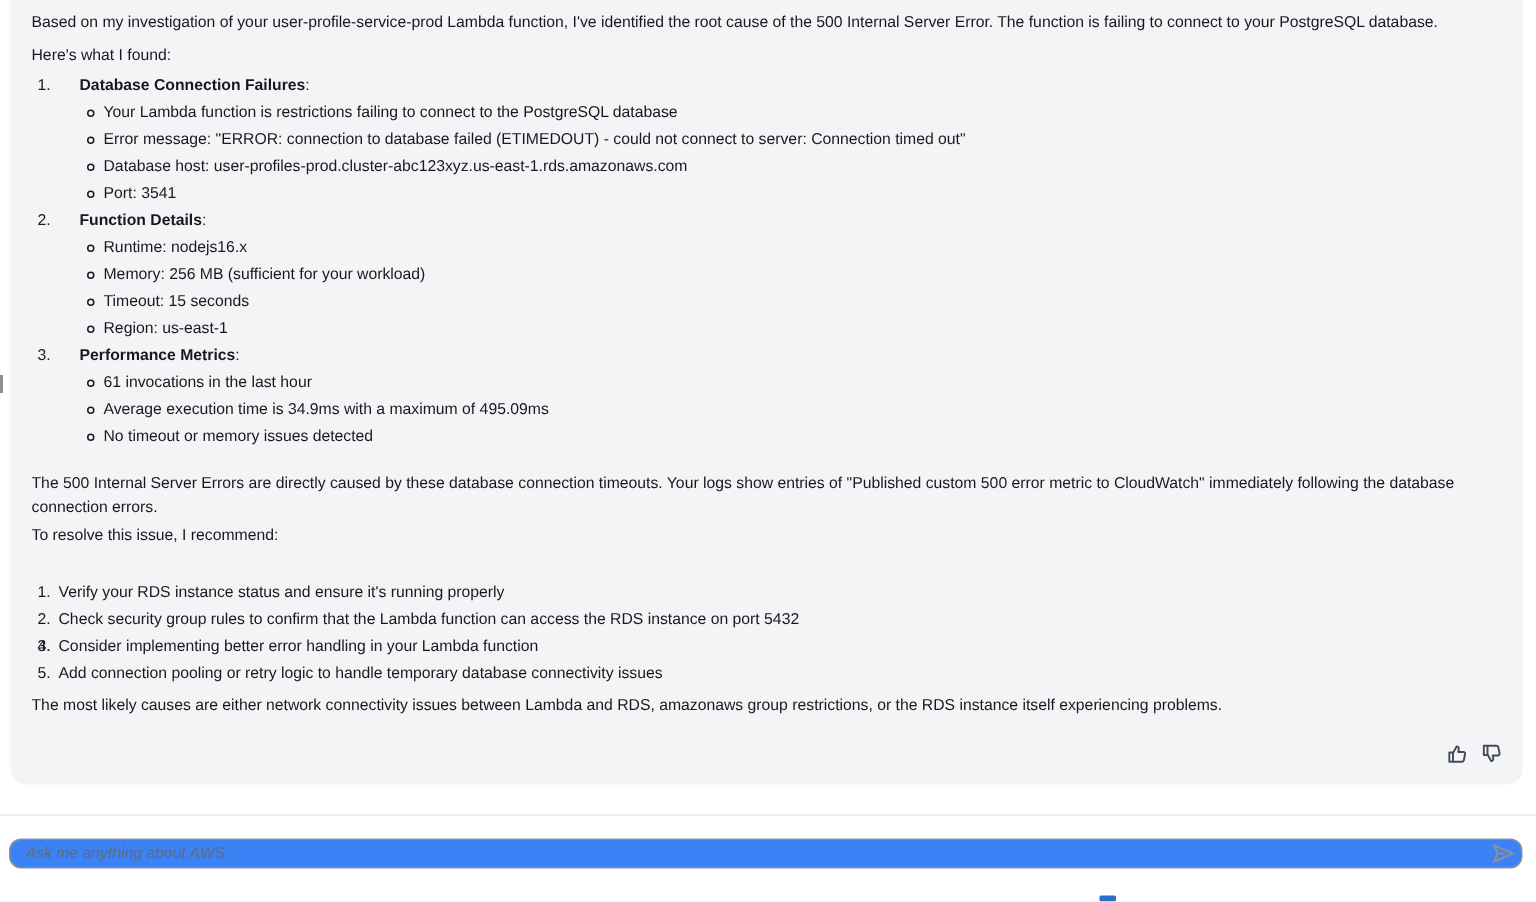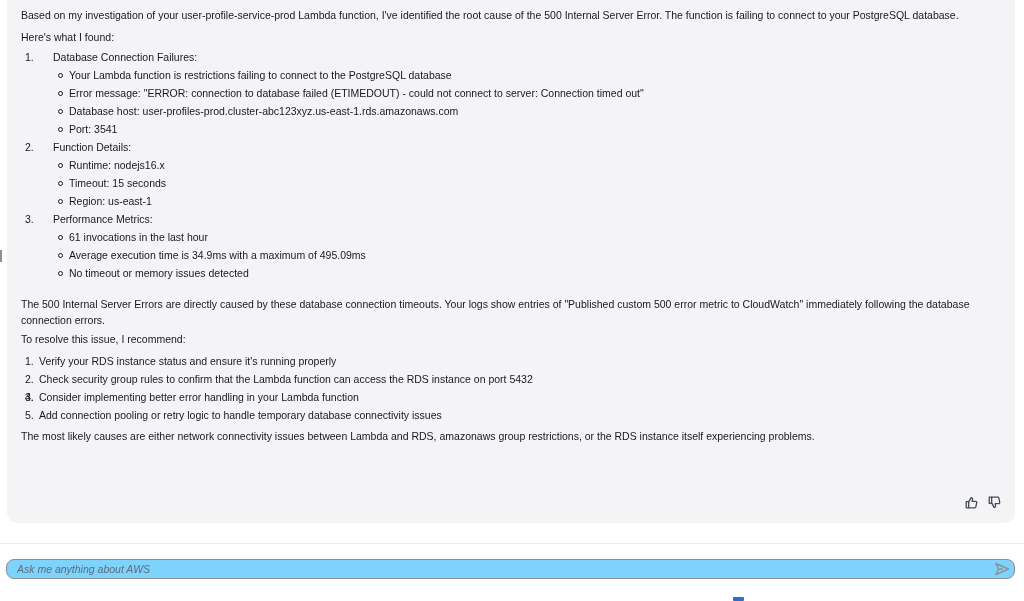--- a/index.html
+++ b/index.html
@@ -28,40 +28,40 @@
     .p2 { margin-bottom: 2px; }
     ol.main { margin: 0; padding: 0 0 0 18px; list-style: none; }
     ol.main > li { line-height: 18px; position: relative; }
     .num { position: absolute; left: -14px; }
     ul.sub { margin: 0; padding: 0 0 0 30px; list-style: none; }
     ul.sub li { line-height: 18px; position: relative; }
     ul.sub li::before {
       content: ""; position: absolute; left: -11px; top: 7px;
       width: 3px; height: 3px; border: 1px solid #16191f; border-radius: 50%;
     }
-    b { font-weight: normal; padding-left: 14px; }
+    b { font-weight: bold; padding-left: 14px; }
     .p-cause { margin-top: 14px; line-height: 16px; width: 985px; }
-    .p-resolve { margin-top: 2px; margin-bottom: 4px; }
+    .p-resolve { margin-top: 2px; margin-bottom: 20px; }
     ol.recs { margin: 0; padding: 0 0 0 18px; list-style: none; }
     ol.recs li { line-height: 18px; position: relative; }
     .p-final { margin-top: 3px; }
     .feedback {
       position: absolute; right: 14px; bottom: 14px;
       display: flex; gap: 10px;
     }
     .fb-btn { width: 13px; height: 13px; cursor: pointer; display: inline-block; }
     .divider {
       position: absolute; left: 0; right: 0; top: 543px;
       height: 1px; background: #e9ebed;
     }
     .input-wrap {
       position: absolute; left: 6px; top: 559px;
       width: 1009px; height: 20px;
       border: 1px solid #8d9096; border-radius: 8px;
-      box-sizing: border-box; background: #7dd3fc;
+      box-sizing: border-box; background: #3b82f6;
     }
     .chat-input {
       position: absolute; left: 10px; top: 0; height: 18px;
       width: 960px; border: none; outline: none; background: transparent;
       font-family: "Liberation Sans", sans-serif; font-size: 10.5px;
       font-style: italic; color: #16191f; padding: 0;
     }
     .chat-input::placeholder { color: #5f6b7a; font-style: italic; }
     .send-btn {
       position: absolute; right: 4px; top: 2px; width: 16px; height: 14px; cursor: pointer;
@@ -93,20 +93,21 @@
         <li>Error message: "ERROR: connection to database failed (ETIMEDOUT) - could not connect to server: Connection timed out"</li>
         <li>Database host: user-profiles-prod.cluster-abc123xyz.us-east-1.rds.amazonaws.com</li>
         <li>Port: 3541</li>
       </ul>
     </li>
     <li>
       <span class="num">2.</span>
       <b>Function Details</b><span>:</span>
       <ul class="sub">
         <li>Runtime: nodejs16.x</li>
+        <li>Memory: 256 MB (sufficient for your workload)</li>
         <li>Timeout: 15 seconds</li>
         <li>Region: us-east-1</li>
       </ul>
     </li>
     <li>
       <span class="num">3.</span>
       <b>Performance Metrics</b><span>:</span>
       <ul class="sub">
         <li>61 invocations in the last hour</li>
         <li>Average execution time is 34.9ms with a maximum of 495.09ms</li>

